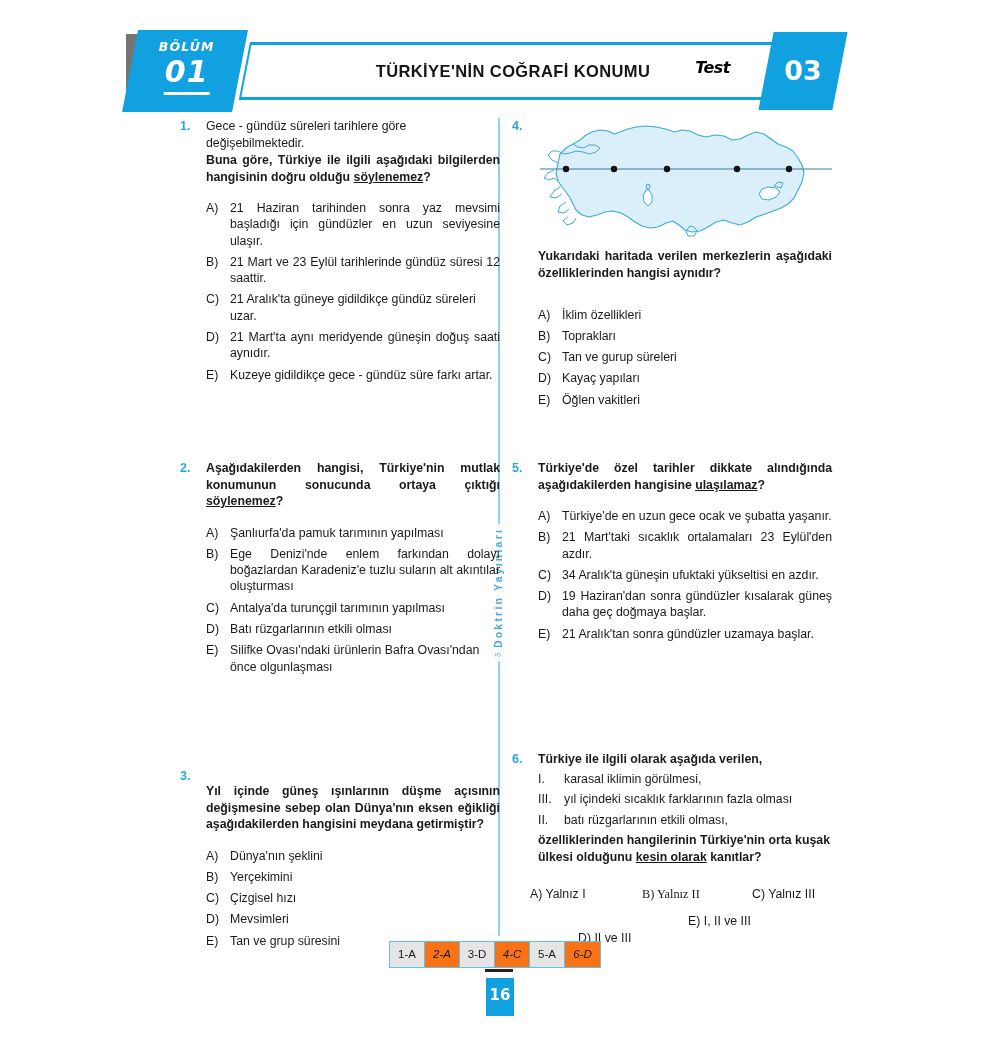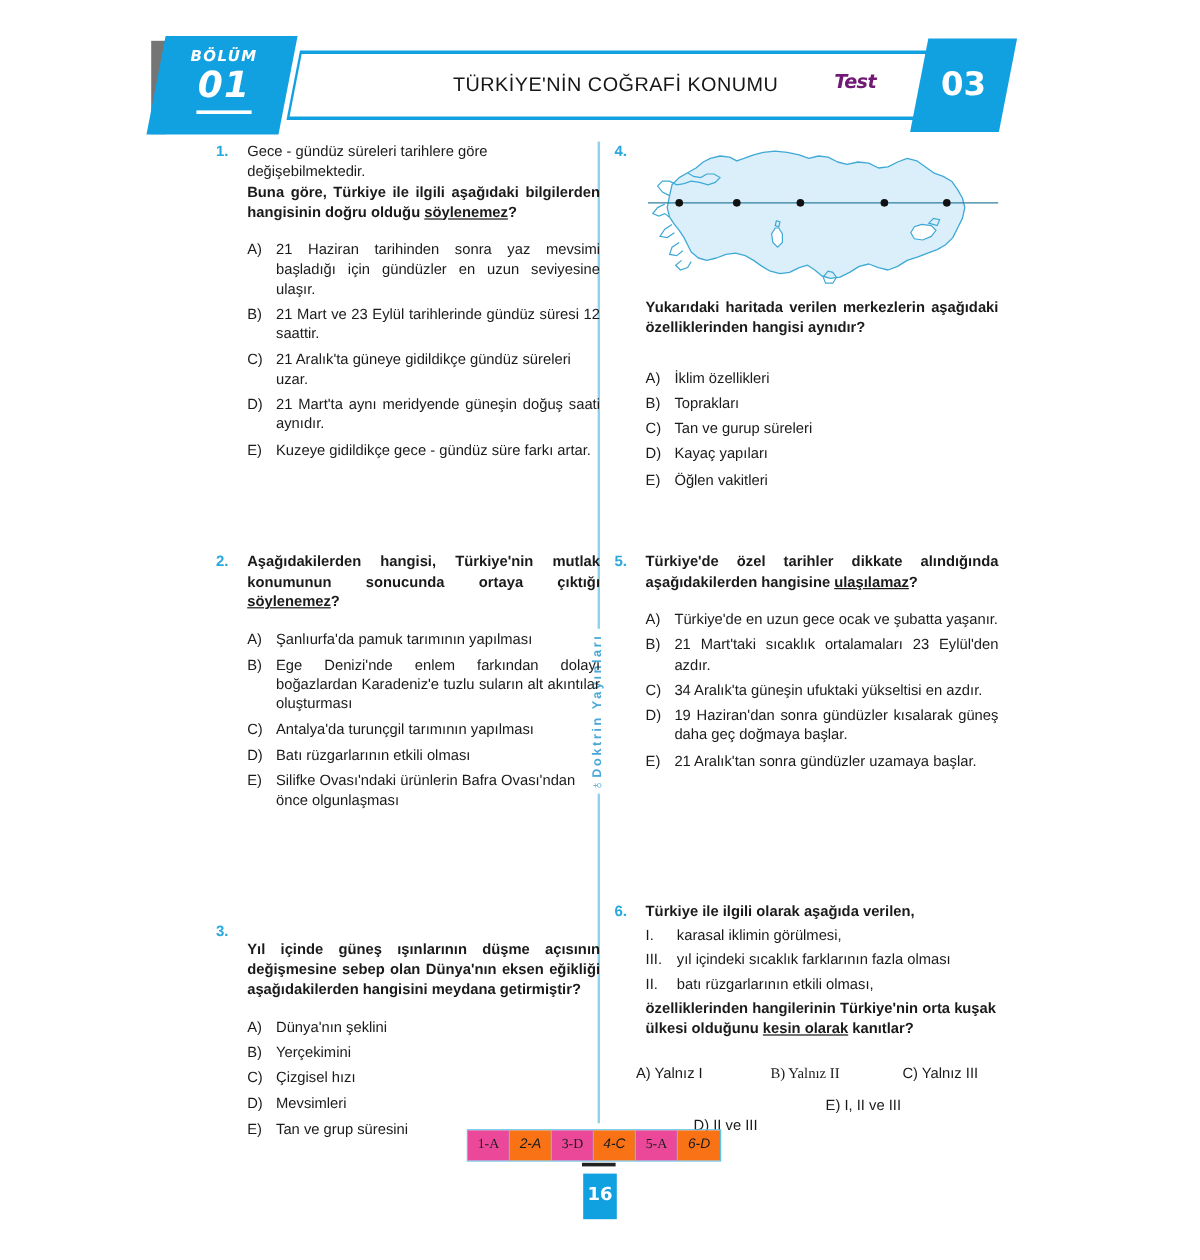--- a/index.html
+++ b/index.html
@@ -98,33 +98,33 @@
   .hdr-title-wrap {
     position: absolute;
     left: 130px; top: 12px;
     width: 560px; height: 58px;
     display: flex;
     align-items: center;
     justify-content: center;
   }
   .hdr-title {
     font-size: 16.5px;
-    font-weight: normal;
+    font-weight: bold;
     letter-spacing: 0.4px;
     color: #161616;
     margin-left: -46px;
   }
   .hdr-test-word {
     position: absolute;
     right: 96px; top: 28px;
     font-family: "DejaVu Sans", sans-serif;
     font-style: italic;
     font-weight: bold;
     font-size: 16px;
-    color: #701a75;
+    color: #000000;
     letter-spacing: -0.5px;
   }
   .hdr-testnum {
     position: absolute;
     left: 640px; top: 2px;
     width: 74px; height: 78px;
     background: #12a1e0;
     transform: skewX(-11deg);
   }
   .hdr-testnum-inner {
@@ -288,21 +288,21 @@
     width: 35px;
     height: 25px;
     line-height: 25px;
     text-align: center;
     font-size: 11.5px;
     color: #1a1a1a;
     border-right: 1px solid #5cc2e8;
     box-sizing: border-box;
   }
   .ak-cell:last-child { border-right: none; }
-  .ak-cell.tint { background: #ec4899; font-family: Liberation Serif, serif; }
+  .ak-cell.tint { background: #e5e5e5; }
   .ak-cell.plainbg { background: #f97316; font-style: italic; }
   #ak-underline {
     position: absolute;
     left: 485px;
     top: 969px;
     width: 28px;
     height: 3px;
     background: #222222;
   }
 

